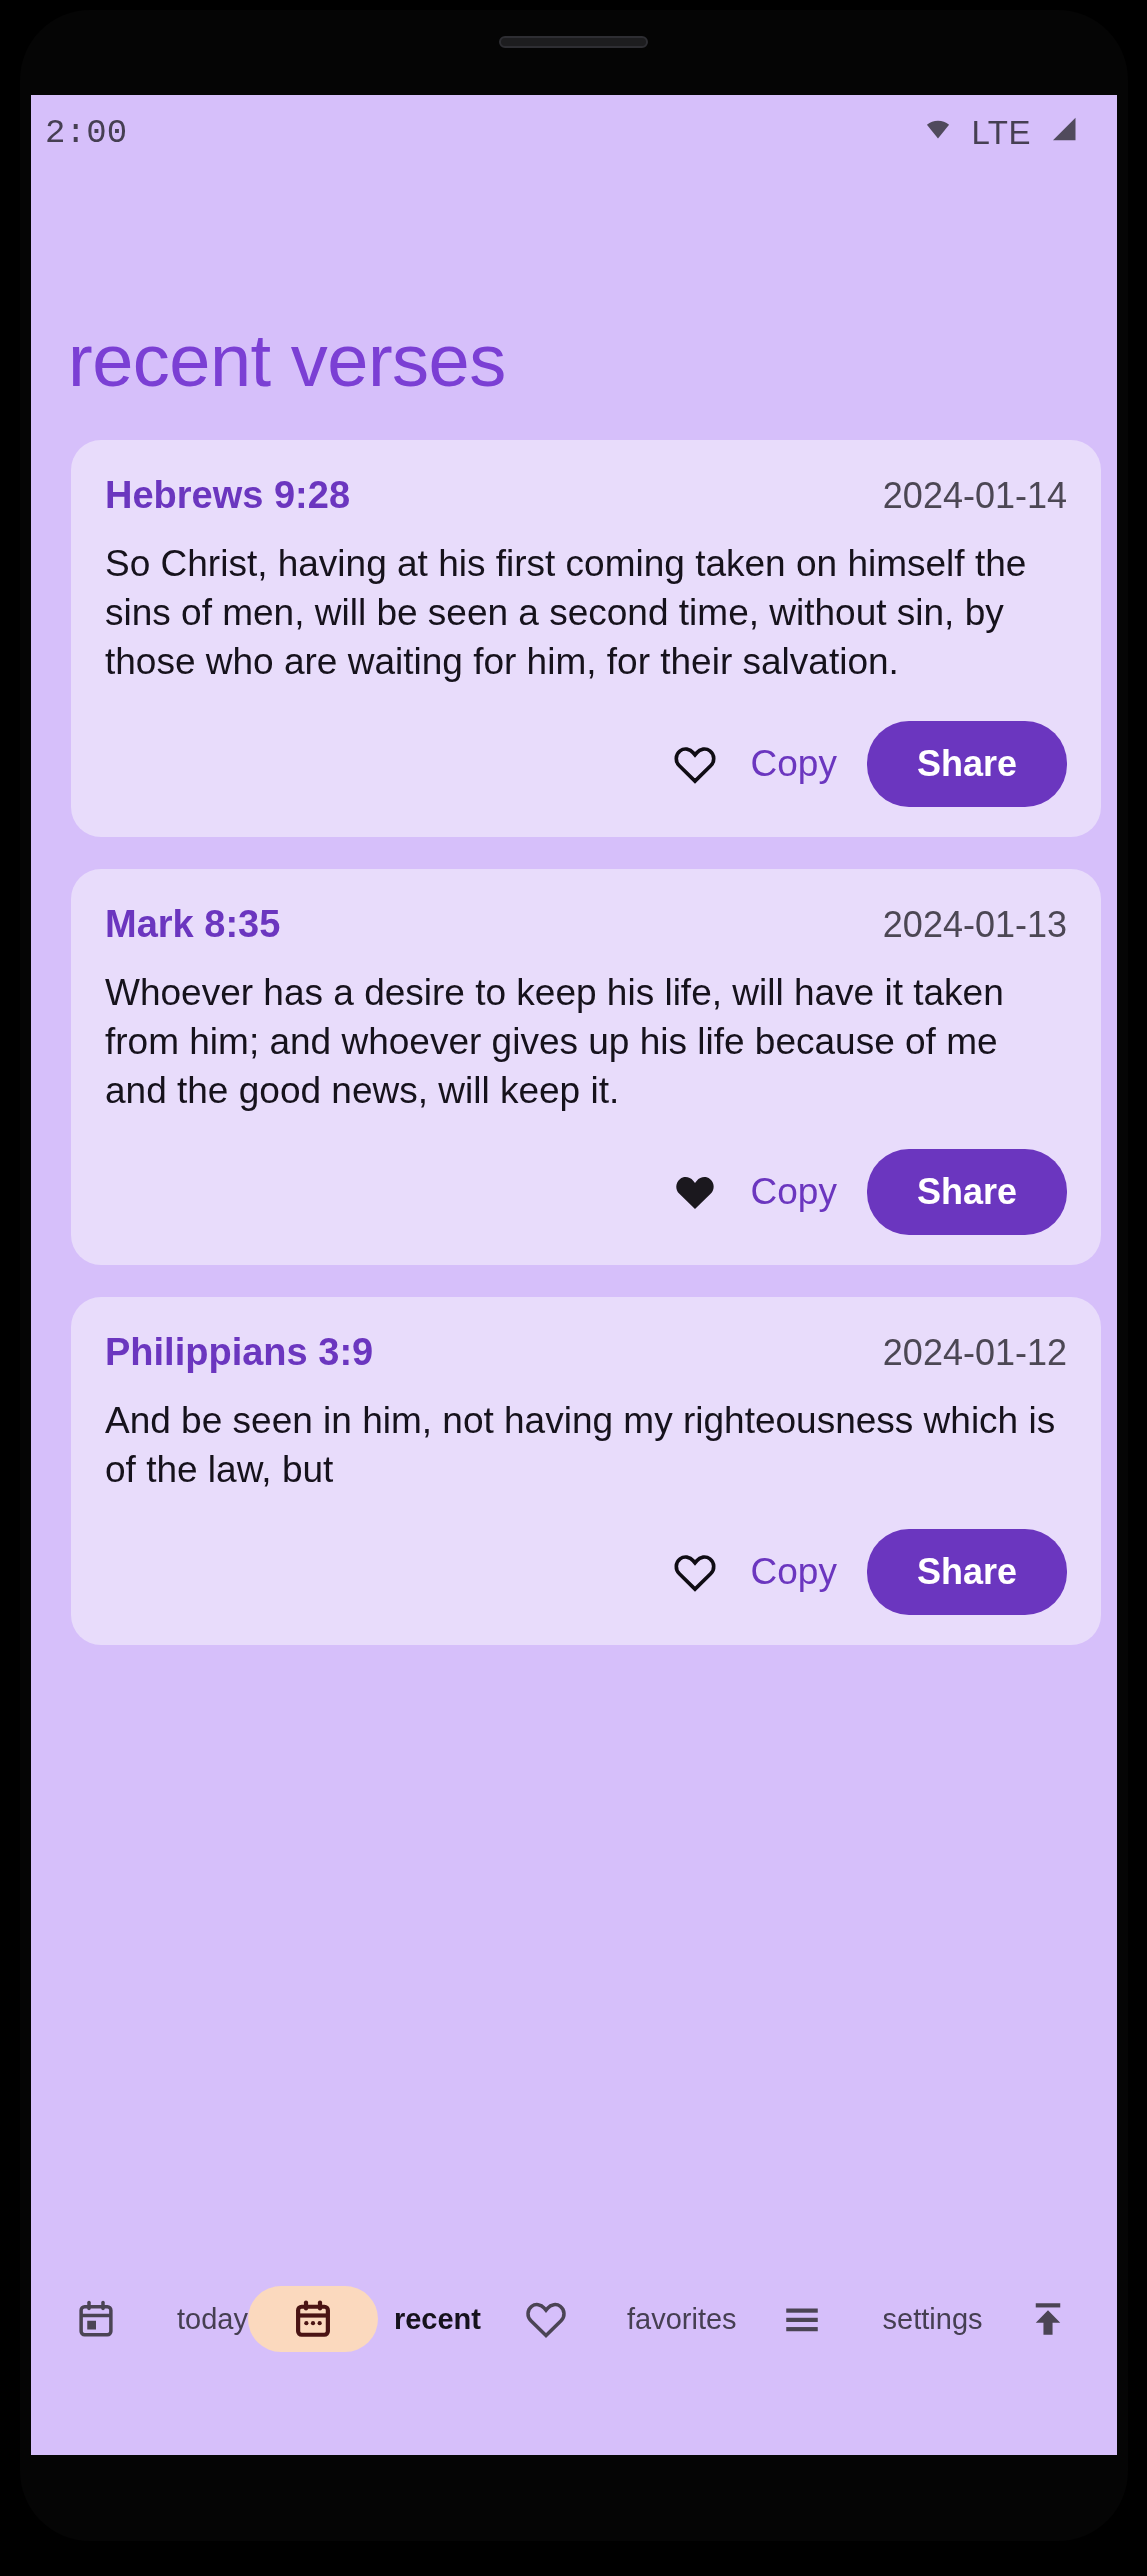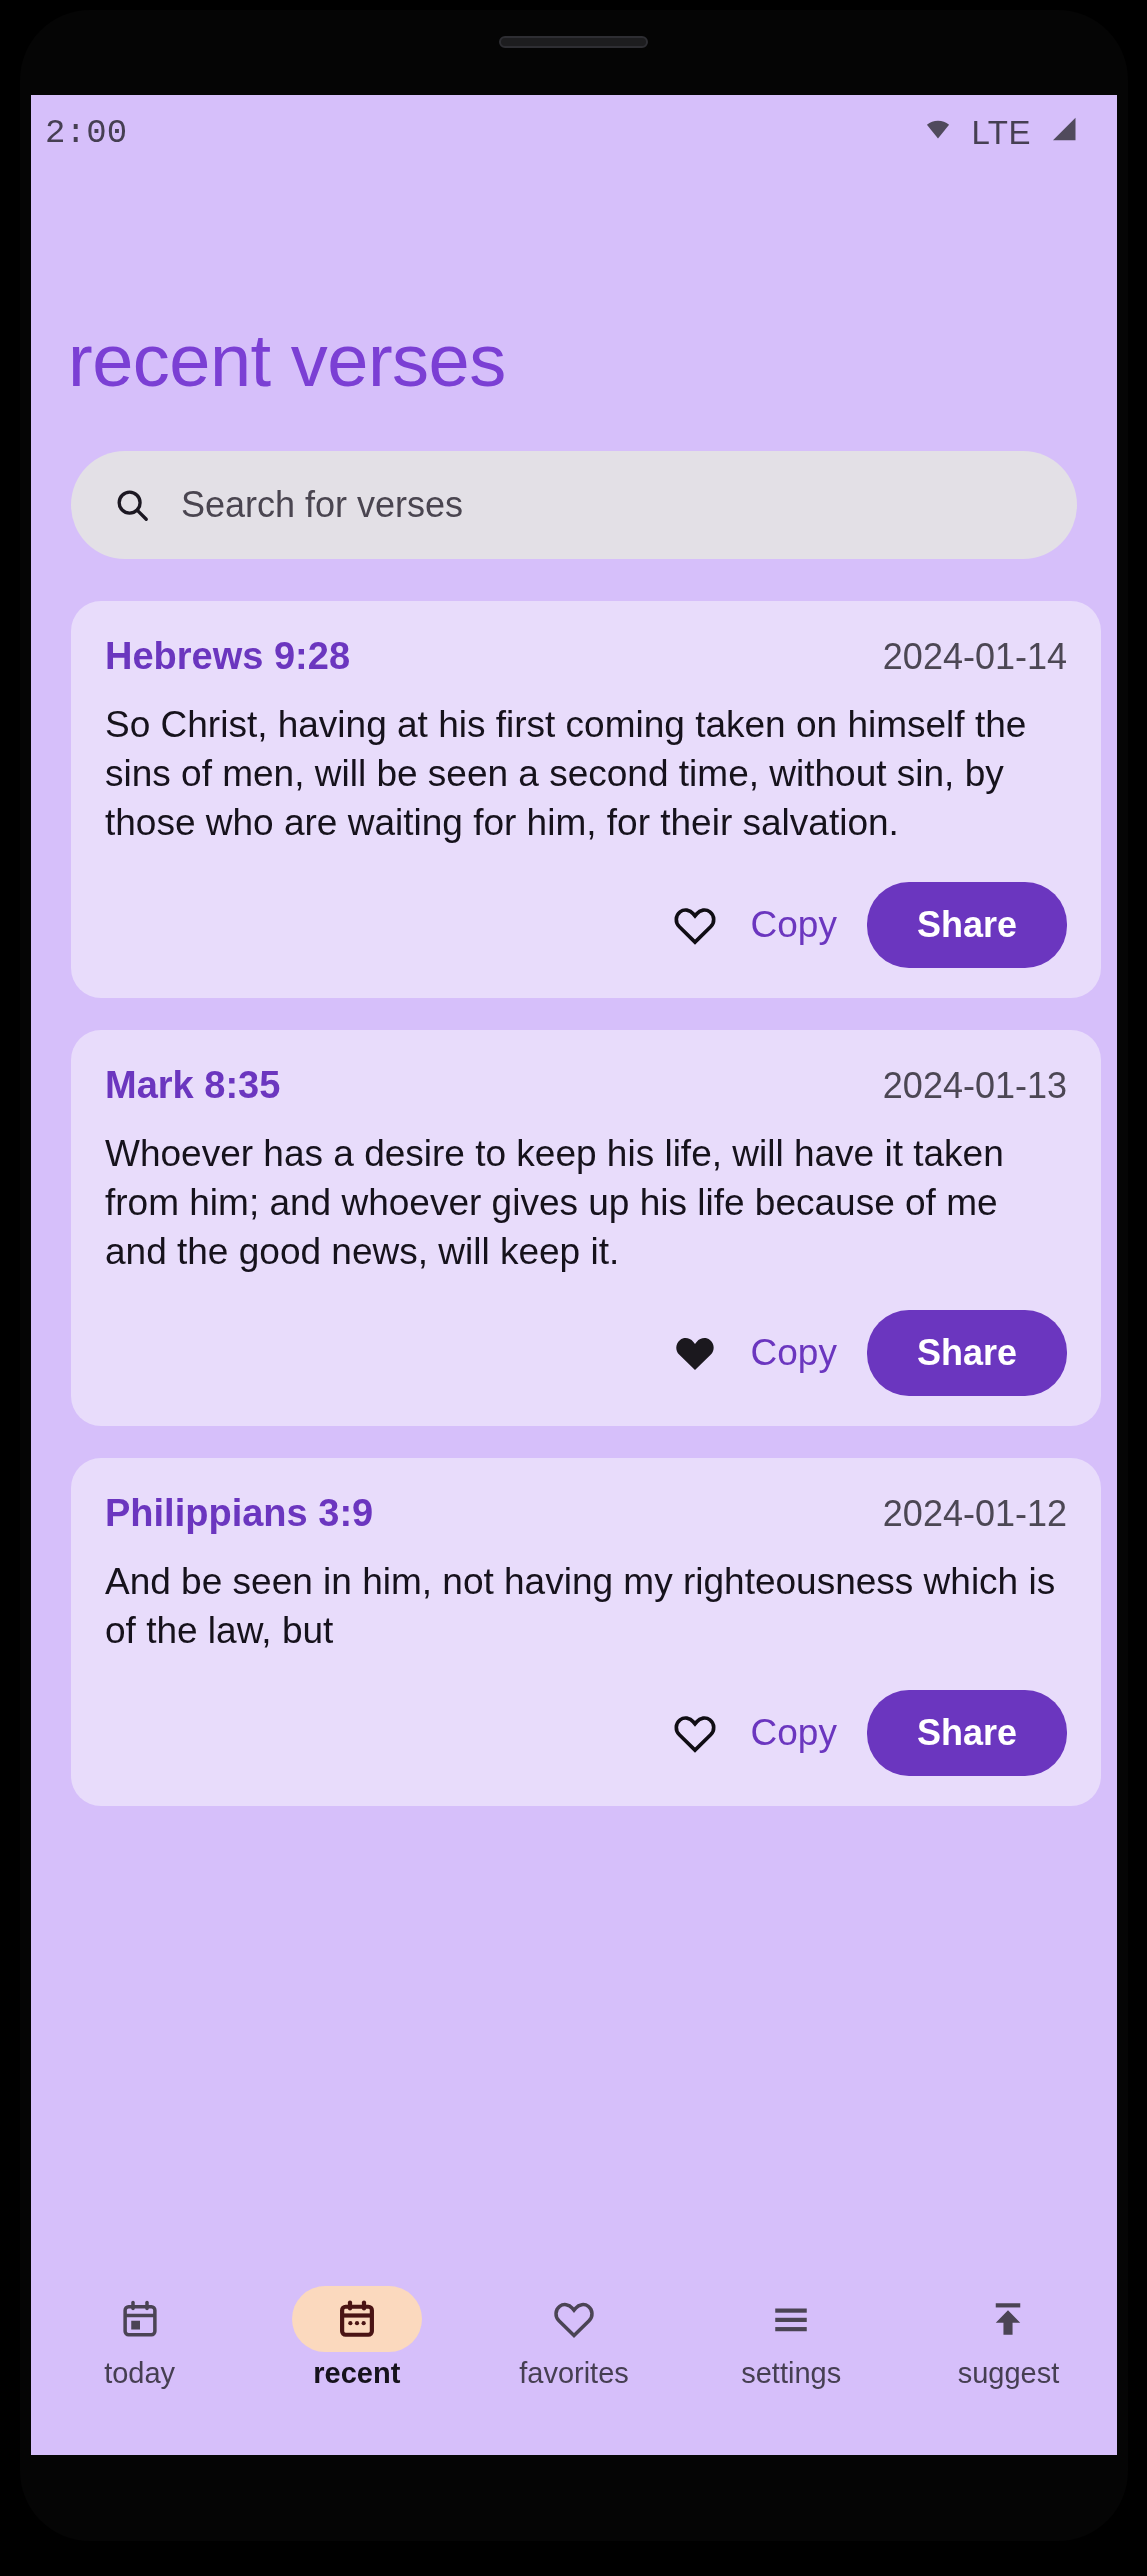--- a/index.html
+++ b/index.html
@@ -177,23 +177,22 @@
     display:flex;
     align-items:flex-start;
     padding-top:20px;
     background:#D6BFFA;
     position:relative;
     z-index:5;
   }
   .nav-item{
     flex:1 1 0;
     display:flex;
-    flex-direction:column;
     align-items:center;
-    gap:5px;
+    gap:16px;
     background:none; border:none; cursor:pointer;
     font-family:inherit;
   }
   .nav-pill{
     width:130px; height:66px;
     border-radius:33px;
     display:flex; align-items:center; justify-content:center;
   }
   .nav-pill.active{ background:#FBD9BE; }
   .nav-ico{ width:42px; height:42px; display:block; }
@@ -229,29 +228,20 @@
         </svg>
         <span class="lte-text">LTE</span>
         <svg class="sig-ico" viewBox="0 0 24 24">
           <path d="M22 3 22 21 4 21Z" fill="#504A5C"></path>
         </svg>
       </div>
     </div>
 
     <h1 class="page-title">recent verses</h1>
 
-    <div class="search-wrap">
-      <div class="search-box">
-        <svg class="search-ico" viewBox="0 0 24 24">
-          <circle cx="10.5" cy="10.5" r="6.6" fill="none" stroke="#1C1822" stroke-width="2.1"></circle>
-          <line x1="15.4" y1="15.4" x2="21" y2="21" stroke="#1C1822" stroke-width="2.1" stroke-linecap="round"></line>
-        </svg>
-        <span class="search-ph">Search for verses</span>
-      </div>
-    </div>
 
     <div class="card-list">
 
       <div class="verse-card">
         <div class="card-head">
           <span class="verse-ref">Hebrews 9:28</span>
           <span class="verse-date">2024-01-14</span>
         </div>
         <p class="verse-body">So Christ, having at his first coming taken on himself the sins of men, will be seen a second time, without sin, by those who are waiting for him, for their salvation.</p>
         <div class="card-actions">

